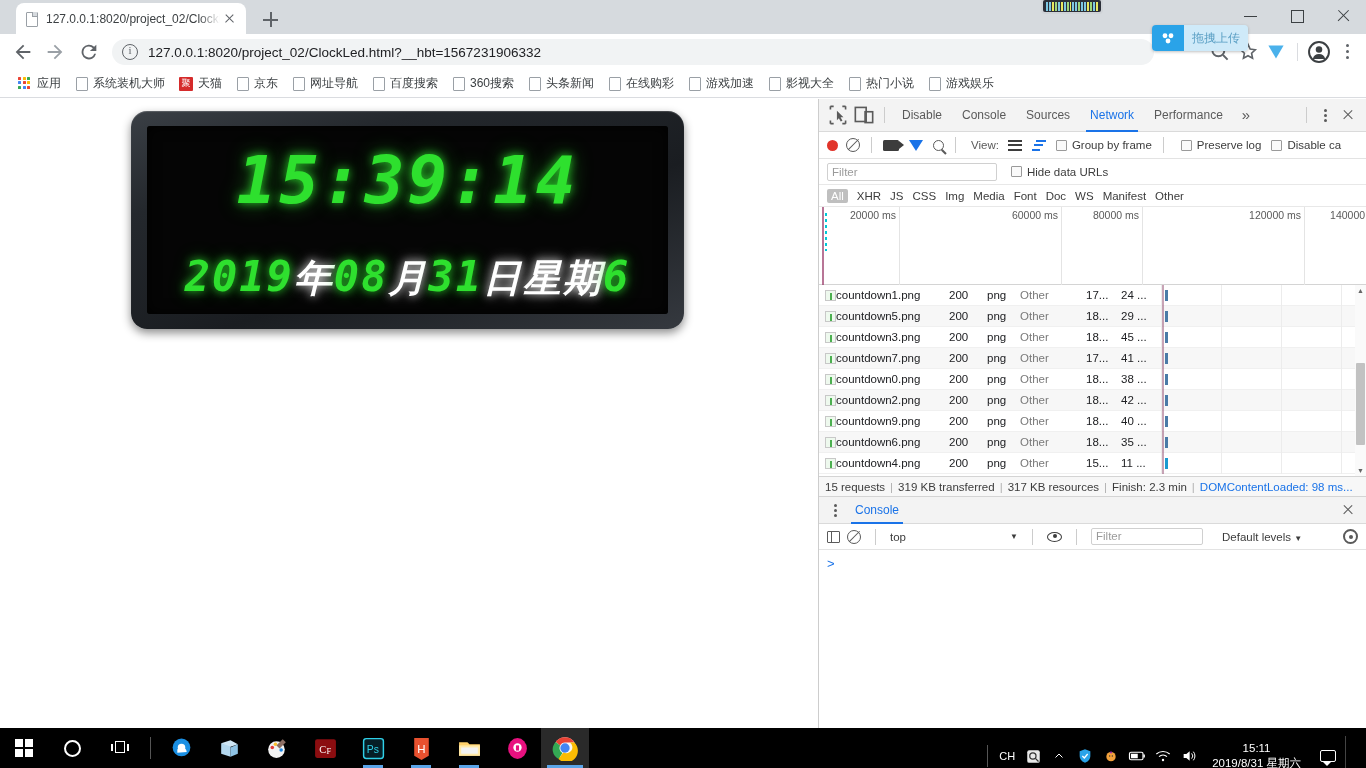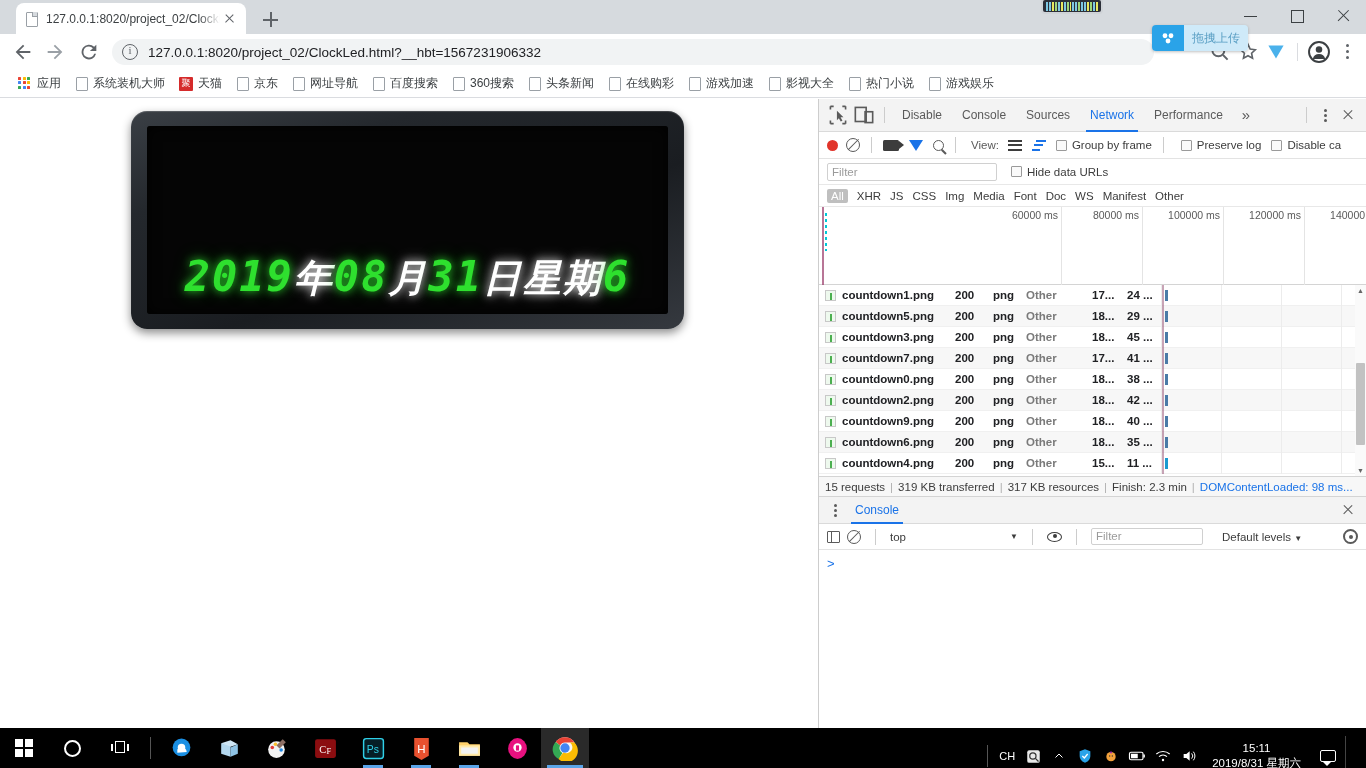--- a/index.html
+++ b/index.html
@@ -206,21 +206,21 @@
   .tbl-head{ height:21px; border-bottom:1px solid #d4d4d4; display:flex; align-items:center;
     background:#f7f7f7; font-size:11.5px; color:#3c3c3c;}
   .th{ padding-left:6px; border-right:1px solid #e0e0e0; height:21px; line-height:21px; overflow:hidden;}
   .th.sortmark{ position:relative;}
   .th.sortmark::after{ content:"▲"; position:absolute; right:6px; top:0; font-size:8px; color:#7a7a7a;}
 
   .rows{ position:relative; }
   .row{ height:21px; display:flex; align-items:center; font-size:11.5px; color:#202124;
     border-bottom:1px solid #f0f0f0;}
   .row:nth-child(even){ background:#f7f7f7;}
-  .td{ padding-left:6px; height:21px; line-height:21px; overflow:hidden; white-space:nowrap;font-weight:bold;}
+  .td{ height:21px; line-height:21px; overflow:hidden; white-space:nowrap;}
   .td.muted{ color:#7a7a7a;}
   .mini-thumb{ width:11px;height:11px; border:1px solid #c8c8c8; background:#eef9ee;
     margin-left:6px; flex:0 0 11px; position:relative;}
   .mini-thumb::after{ content:""; position:absolute; left:4px; top:2px; width:2px; height:7px; background:#4caf50;}
   .wf-cell{ position:relative; flex:1; height:21px;}
   .wf-grid{ position:absolute; inset:0; }
   .wf-grid i{ position:absolute; top:0; bottom:0; width:1px; background:#ececec;}
   .wf-bar{ position:absolute; left:4px; top:5px; width:3px; height:11px; background:#4a7ba7;}
   .wf-line{ position:absolute; left:1px; top:0; bottom:0; width:1.5px; background:#9a5a7a; opacity:.55;}
 
@@ -439,20 +439,21 @@
     </div>
     <div class="bm">
       <span class="bm-doc"></span>
       <span class="bm-label">游戏娱乐</span>
     </div>
   </div>
 
   <div class="page">
     <div class="led-clock">
       <div class="led-screen">
+        <div class="led-time">15:39:14</div>
         <div class="led-date">
           <span>2019</span><span class="cn">年</span><span>08</span><span class="cn">月</span><span>31</span><span class="cn">日</span><span class="cn">星期</span><span>6</span>
         </div>
       </div>
     </div>
   </div>
 </div>
 
 <div id="devtools">
 
@@ -535,28 +536,28 @@
     <span class="type-item">Font</span>
     <span class="type-item">Doc</span>
     <span class="type-item">WS</span>
     <span class="type-item">Manifest</span>
     <span class="type-item">Other</span>
   </div>
 
   <div class="timeline">
     <div class="tl-marker"></div>
     <div class="tl-dash"></div>
+    <div class="tl-tick" style="left:0;width:81px">
+        <span>20000 ms</span>
+      </div>
     <div class="tl-tick" style="left:162px;width:81px">
         <span>60000 ms</span>
       </div>
     <div class="tl-tick" style="left:243px;width:81px">
         <span>80000 ms</span>
-      </div>
-    <div class="tl-tick" style="left:324px;width:81px">
-        <span>100000 ms</span>
       </div>
     <div class="tl-tick" style="left:405px;width:81px">
         <span>120000 ms</span>
       </div>
     <div class="tl-tick" style="left:486px;width:81px">
         <span>140000 ms</span>
       </div>
   </div>
 
 

